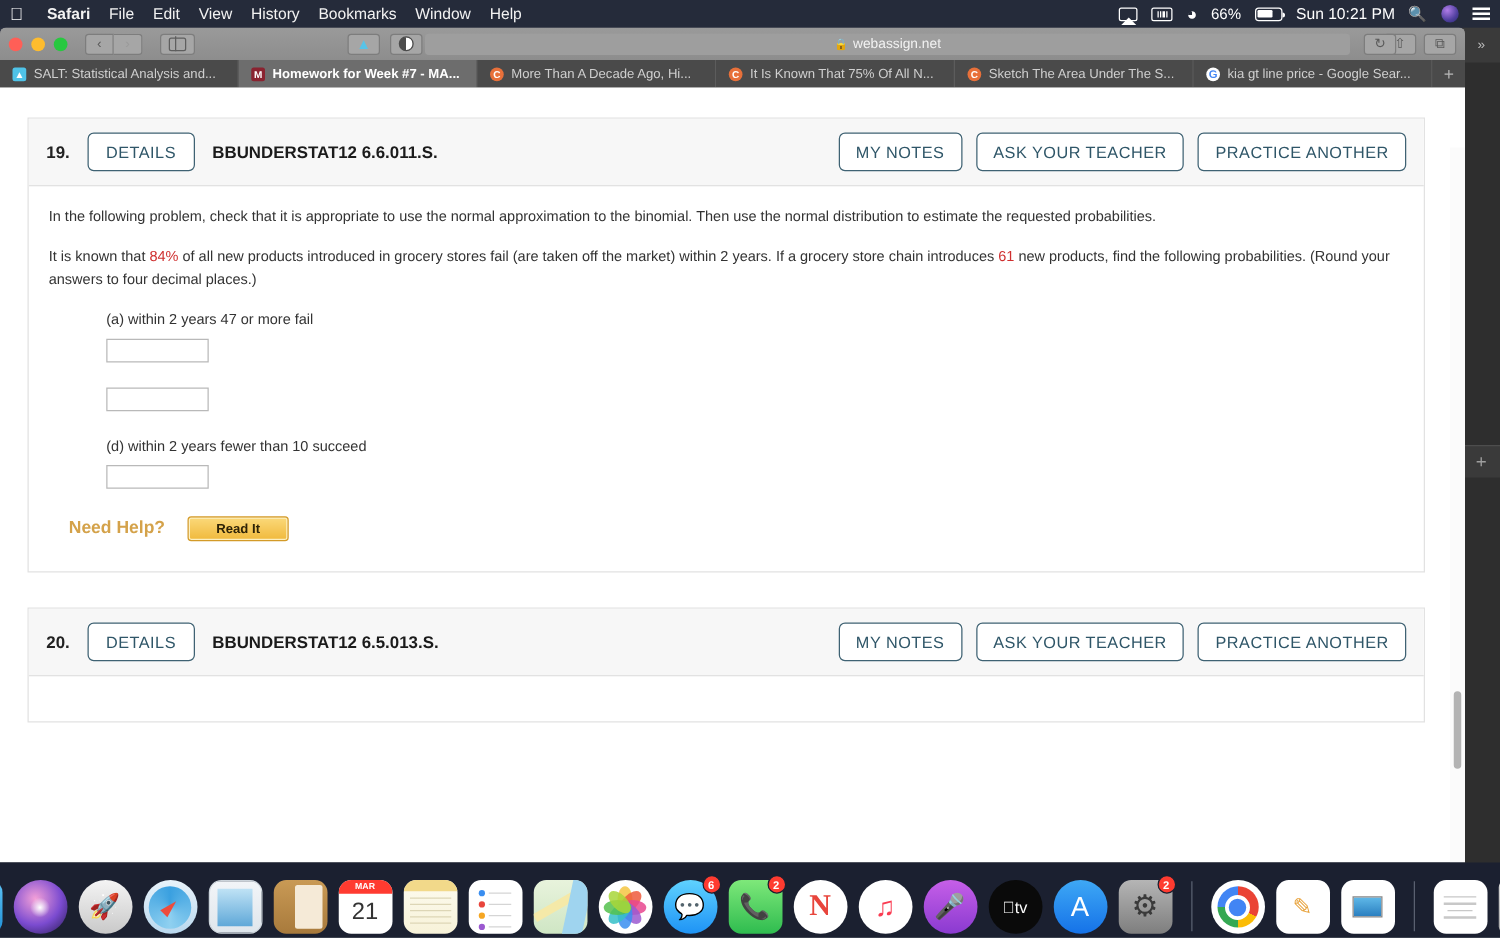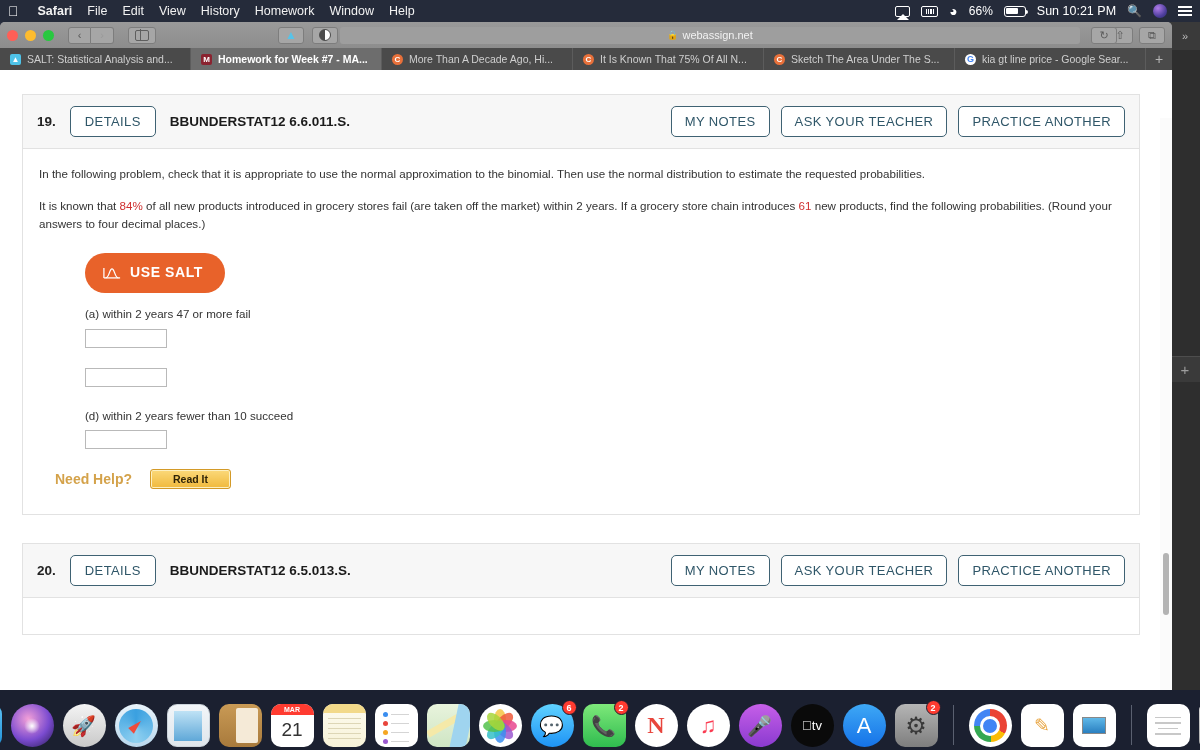--- a/index.html
+++ b/index.html
@@ -124,21 +124,21 @@
   .part { margin:0 0 6px 46px; }
   .part-label { font-size:11.6px; color:#333; margin-bottom:5px; }
   .ansrow { display:flex; align-items:center; gap:11px; margin-bottom:20px; }
   .ansbox {
     width:82px; height:19px; border:1px solid #b9b9b9; background:#fff;
     font-size:11.5px; color:#222; padding:0 4px; line-height:17px;
     font-family:"Liberation Sans", sans-serif;
   }
   .xmark { color:#d23f3f; font-size:14px; font-weight:bold; line-height:1; }
 
-  .needhelp { display:flex; align-items:flex-start; gap:18px; margin:20px 0 4px 16px; }
+  .needhelp { display:flex; align-items:flex-end; gap:18px; margin:20px 0 4px 16px; }
   .needhelp-label { color:#d4a24a; font-size:14px; font-weight:bold; }
   .readit {
     border:1.5px solid #d39a28; border-radius:3px;
     background:linear-gradient(#fbd97a,#f0b93c);
     color:#2e2307; font-size:10.5px; font-weight:bold;
     padding:3px 22px; box-shadow: inset 0 0 0 1px #fdf0c0;
   }
 
   
   #vscroll { position:absolute; top:48px; right:0; bottom:0; width:12px; background:#fbfbfb; }
@@ -238,21 +238,21 @@
 <div id="screen">
 
   <div id="menubar">
     <div class="mb-left">
       <span class="apple-logo"></span>
       <span class="mb-item bold">Safari</span>
       <span class="mb-item">File</span>
       <span class="mb-item">Edit</span>
       <span class="mb-item">View</span>
       <span class="mb-item">History</span>
-      <span class="mb-item">Homework</span>
+      <span class="mb-item">Bookmarks</span>
       <span class="mb-item">Window</span>
       <span class="mb-item">Help</span>
     </div>
     <div class="mb-right">
       <span class="mb-icon">
           <span class="airplay"></span>
         </span>
       <span class="mb-icon">
           <span class="kbd">
             <span></span>
@@ -361,28 +361,20 @@
               <button class="btn-outline">ASK YOUR TEACHER</button>
               <button class="btn-outline">PRACTICE ANOTHER</button>
             </span>
           </div>
           <div class="qbody">
             <p>In the following problem, check that it is appropriate to use the normal approximation to the binomial. Then use the normal distribution to estimate the requested probabilities.</p>
             <p>
               <span>It is known that </span><span class="red">84%</span><span> of all new products introduced in grocery stores fail (are taken off the market) within 2 years. If a grocery store chain introduces </span><span class="red">61</span><span> new products, find the following probabilities. (Round your answers to four decimal places.)</span>
             </p>
 
-            <div class="salt-btn">
-              <svg class="salt-curve" viewBox="0 0 20 16">
-                <path d="M1 14 L1 3" stroke="#fff" stroke-width="1.4" fill="none"></path>
-                <path d="M1 14 L19 14" stroke="#fff" stroke-width="1.4" fill="none"></path>
-                <path d="M3 14 C7 14, 7 4, 10 4 C13 4, 13 14, 17 14" stroke="#fff" stroke-width="1.4" fill="none"></path>
-              </svg>
-              <span>USE SALT</span>
-            </div>
 
             <div class="part">
               <div class="part-label">(a) within 2 years 47 or more fail</div>
             </div>
 
             <div class="part">
               <div class="ansrow">
                 <input class="ansbox" type="text" value="" style="">
               </div>
             </div>

